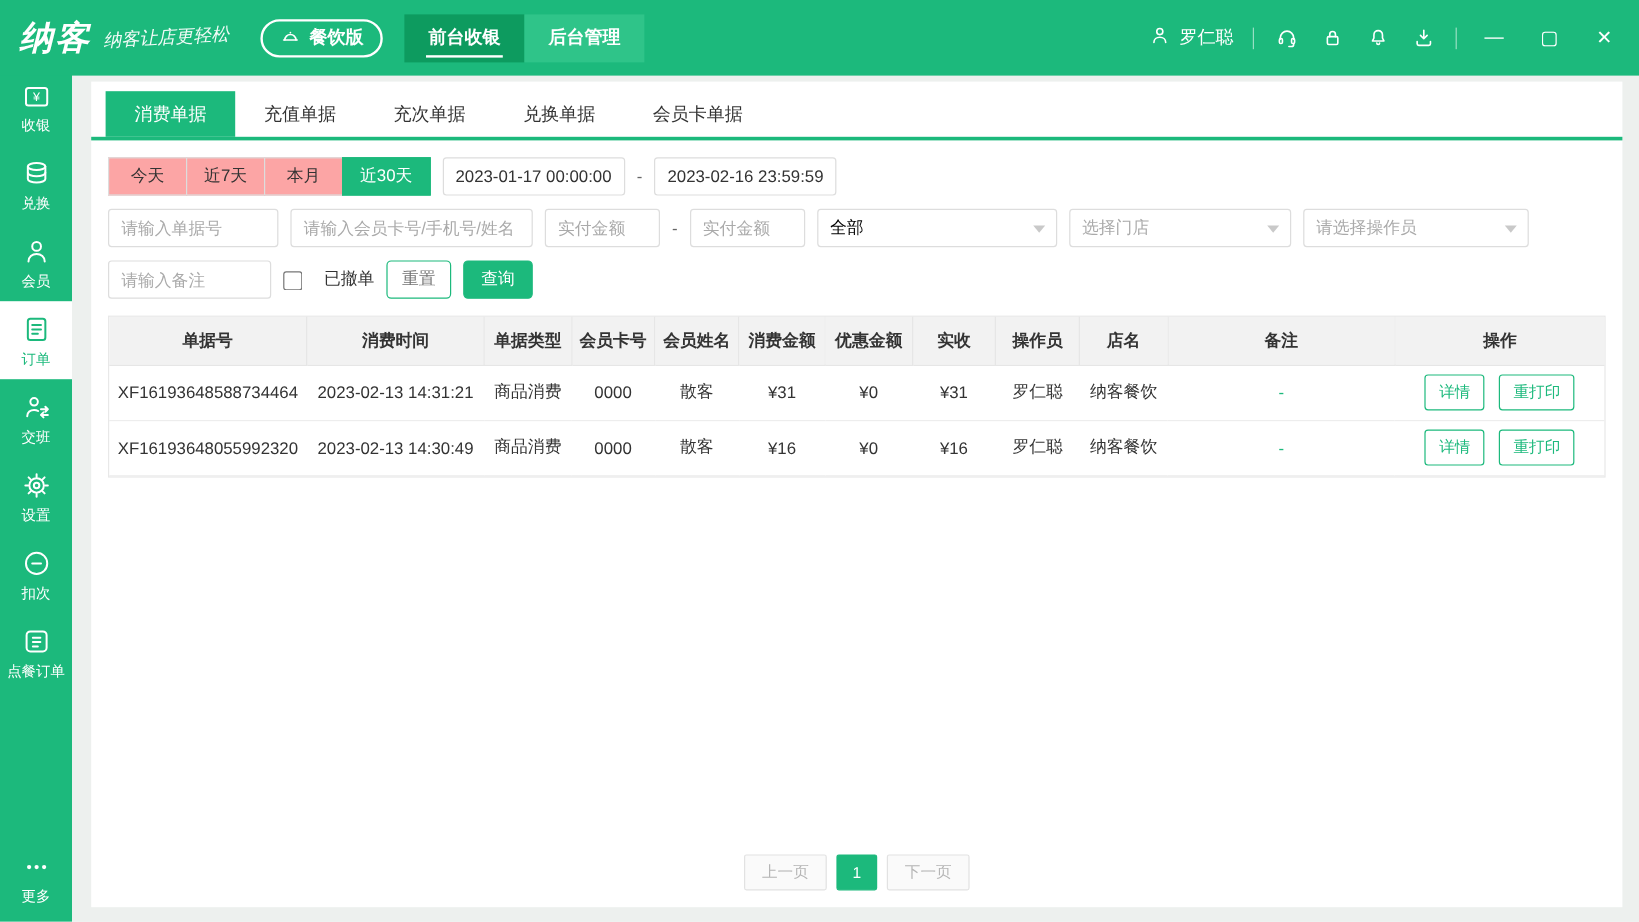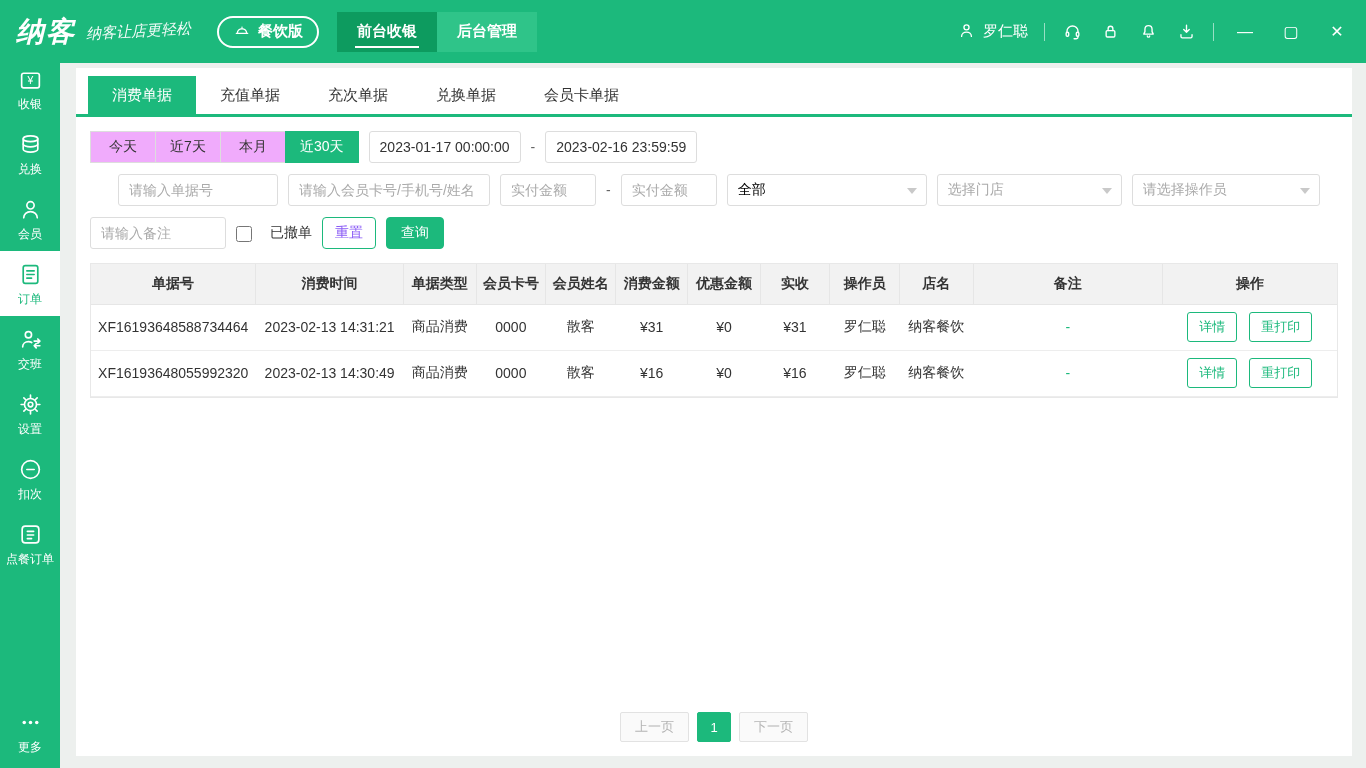--- a/index.html
+++ b/index.html
@@ -35,34 +35,34 @@
   .panel { background:#fff; width:100%; height:100%; position:relative; }
 
   .panel-tabs { display:flex; padding:8px 12px 0 12px; }
   .ptab { height:38px; display:flex; align-items:center; padding:0 24px; font-size:15px; color:#333; cursor:pointer; white-space:nowrap; }
   .ptab.active { background:#1cb97c; color:#fff; }
   .green-line { height:3px; background:#1cb97c; width:100%; }
 
   .filters { padding:14px 14px 0 14px; display:flex; flex-direction:column; gap:11px; }
   .frow { display:flex; align-items:center; gap:10px; }
   .btn-group { display:flex; }
-  .range-btn { min-width:66px; height:32px; background:#f0abfc; border:1px solid #ddd; font-size:14px; color:#333; cursor:pointer; padding:0 14px; margin-left:-1px; white-space:nowrap; }
+  .range-btn { min-width:66px; height:32px; background:#fca5a5; border:1px solid #ddd; font-size:14px; color:#333; cursor:pointer; padding:0 14px; margin-left:-1px; white-space:nowrap; }
   .btn-group .range-btn:first-child { margin-left:0; }
   .range-btn.active { background:#1cb97c; border-color:#1cb97c; color:#fff; position:relative; z-index:1; }
   .txt-input { height:32px; border:1px solid #ddd; border-radius:3px; font-size:14px; color:#333; padding:0 10px; outline:none; font-family:inherit; }
   .txt-input::placeholder { color:#aaa; }
   .date-input { width:152px; text-align:center; }
   .sep { color:#666; font-size:14px; }
   .select-box { height:32px; border:1px solid #ddd; border-radius:3px; display:flex; align-items:center; padding:0 26px 0 10px; font-size:14px; position:relative; cursor:pointer; background:#fff; }
   .select-box .sel-text { white-space:nowrap; overflow:hidden; }
   .select-box.placeholder .sel-text { color:#aaa; }
   .chevron { position:absolute; right:9px; top:13px; width:0; height:0; border-left:5px solid transparent; border-right:5px solid transparent; border-top:6px solid #c9c9c9; }
   .check-wrap { display:flex; align-items:flex-end; gap:18px; font-size:14px; color:#333; }
   .check-wrap input { width:16px; height:16px; accent-color:#1cb97c; }
-  .reset-btn { height:32px; min-width:54px; border:1px solid #1cb97c; border-radius:4px; background:#fff; color:#8b5cf6; font-size:14px; cursor:pointer; font-family:inherit; }
+  .reset-btn { height:32px; min-width:54px; border:1px solid #1cb97c; border-radius:4px; background:#fff; color:#737373; font-size:14px; cursor:pointer; font-family:inherit; }
   .query-btn { height:32px; min-width:58px; border:1px solid #1cb97c; border-radius:4px; background:#1cb97c; color:#fff; font-size:14px; cursor:pointer; font-family:inherit; }
 
   .table-wrap { margin:14px 14px 0 14px; border:1px solid #e8e8e8; }
   table { width:100%; border-collapse:collapse; table-layout:fixed; }
   th { background:#f2f2f2; height:40px; font-size:14px; color:#333; font-weight:700; border-right:1px solid #e6e6e6; border-bottom:1px solid #e6e6e6; text-align:center; white-space:nowrap; overflow:hidden; }
   th:last-child { border-right:none; }
   td { height:46px; font-size:14px; color:#333; text-align:center; border-bottom:1px solid #ededed; white-space:nowrap; overflow:hidden; }
   td.remark { color:#1cb97c; }
   .row-btn { padding:5px 11px; border:1px solid #1cb97c; border-radius:3px; background:#fff; color:#1cb97c; font-size:13px; cursor:pointer; margin:0 4px; font-family:inherit; }
 
@@ -245,21 +245,21 @@
           <button class="range-btn">近7天</button>
           <button class="range-btn">本月</button>
           <button class="range-btn active">近30天</button>
         </div>
         <input class="txt-input date-input" value="2023-01-17 00:00:00" style="">
         <span class="sep">-</span>
         <input class="txt-input date-input" value="2023-02-16 23:59:59" style="">
       </div>
 
       <div class="frow">
-        <input class="txt-input" style="width: 160px; margin-left: 28px;" placeholder="请输入单据号">
+        <input class="txt-input" style="width: 142px;" placeholder="请输入单据号">
         <input class="txt-input" style="width: 202px;" placeholder="请输入会员卡号/手机号/姓名">
         <input class="txt-input" style="width: 96px;" placeholder="实付金额">
         <span class="sep">-</span>
         <input class="txt-input" style="width: 96px;" placeholder="实付金额">
         <div class="select-box" style="width:200px">
           <span class="sel-text">全部</span>
           <span class="chevron"></span>
         </div>
         <div class="select-box placeholder" style="width:185px">
           <span class="sel-text">选择门店</span>

